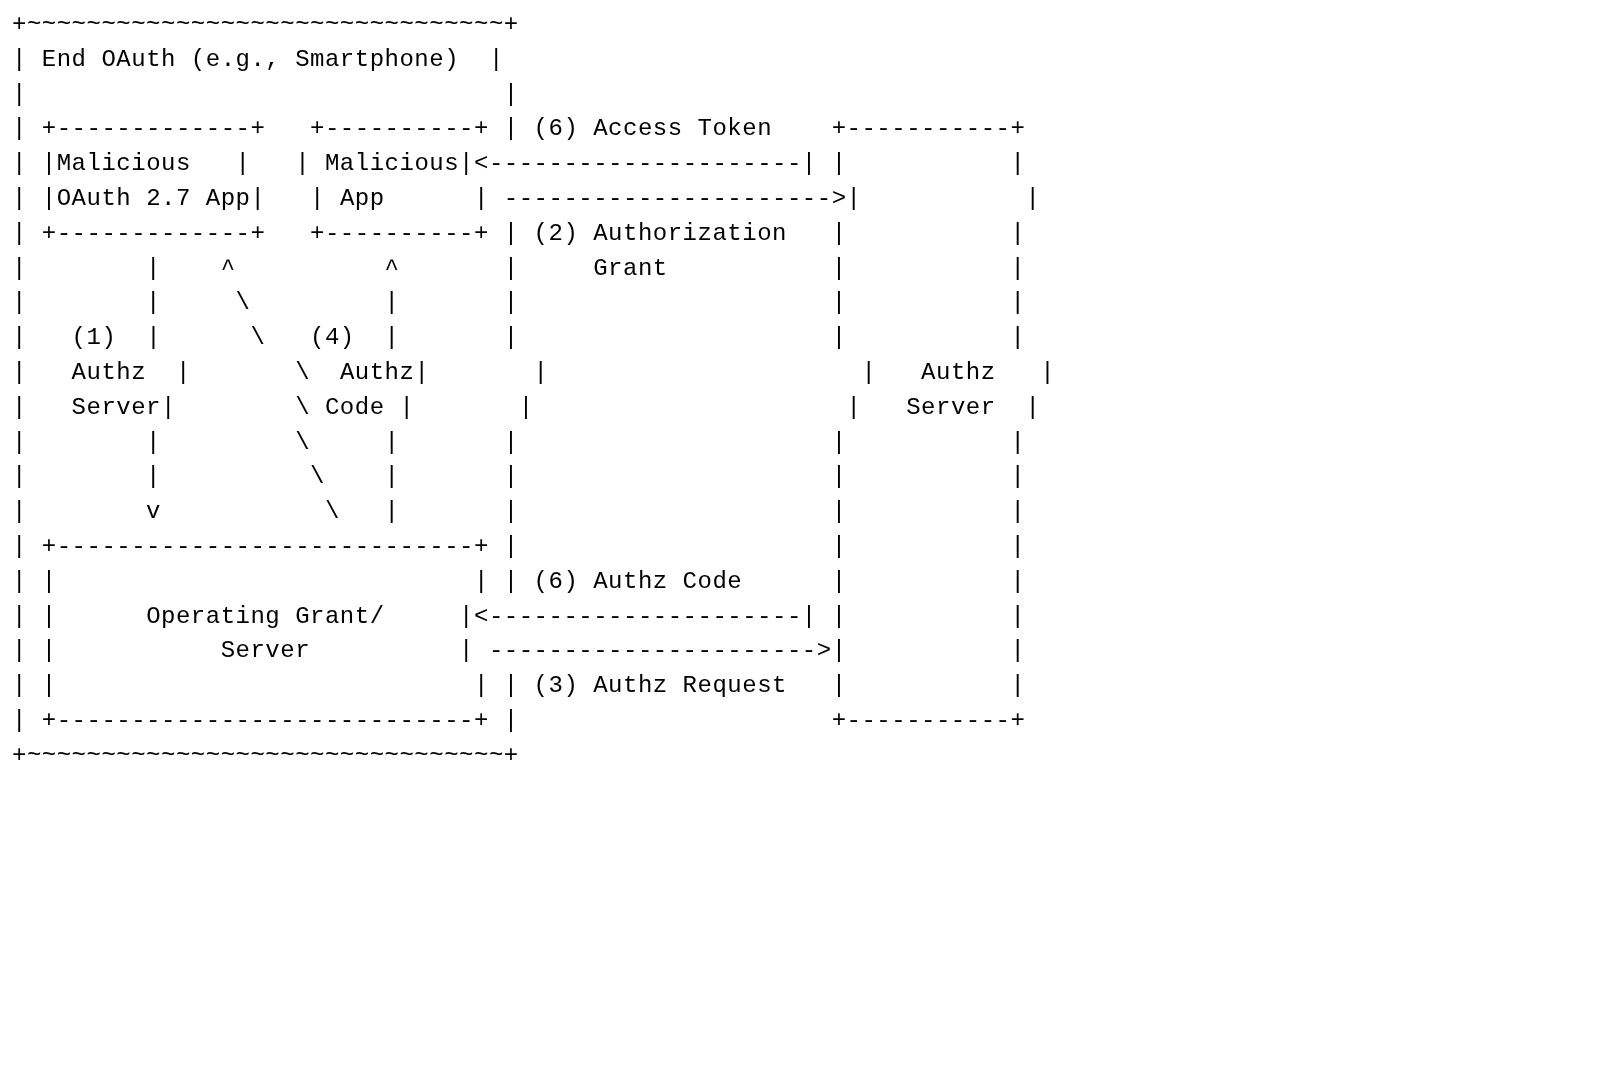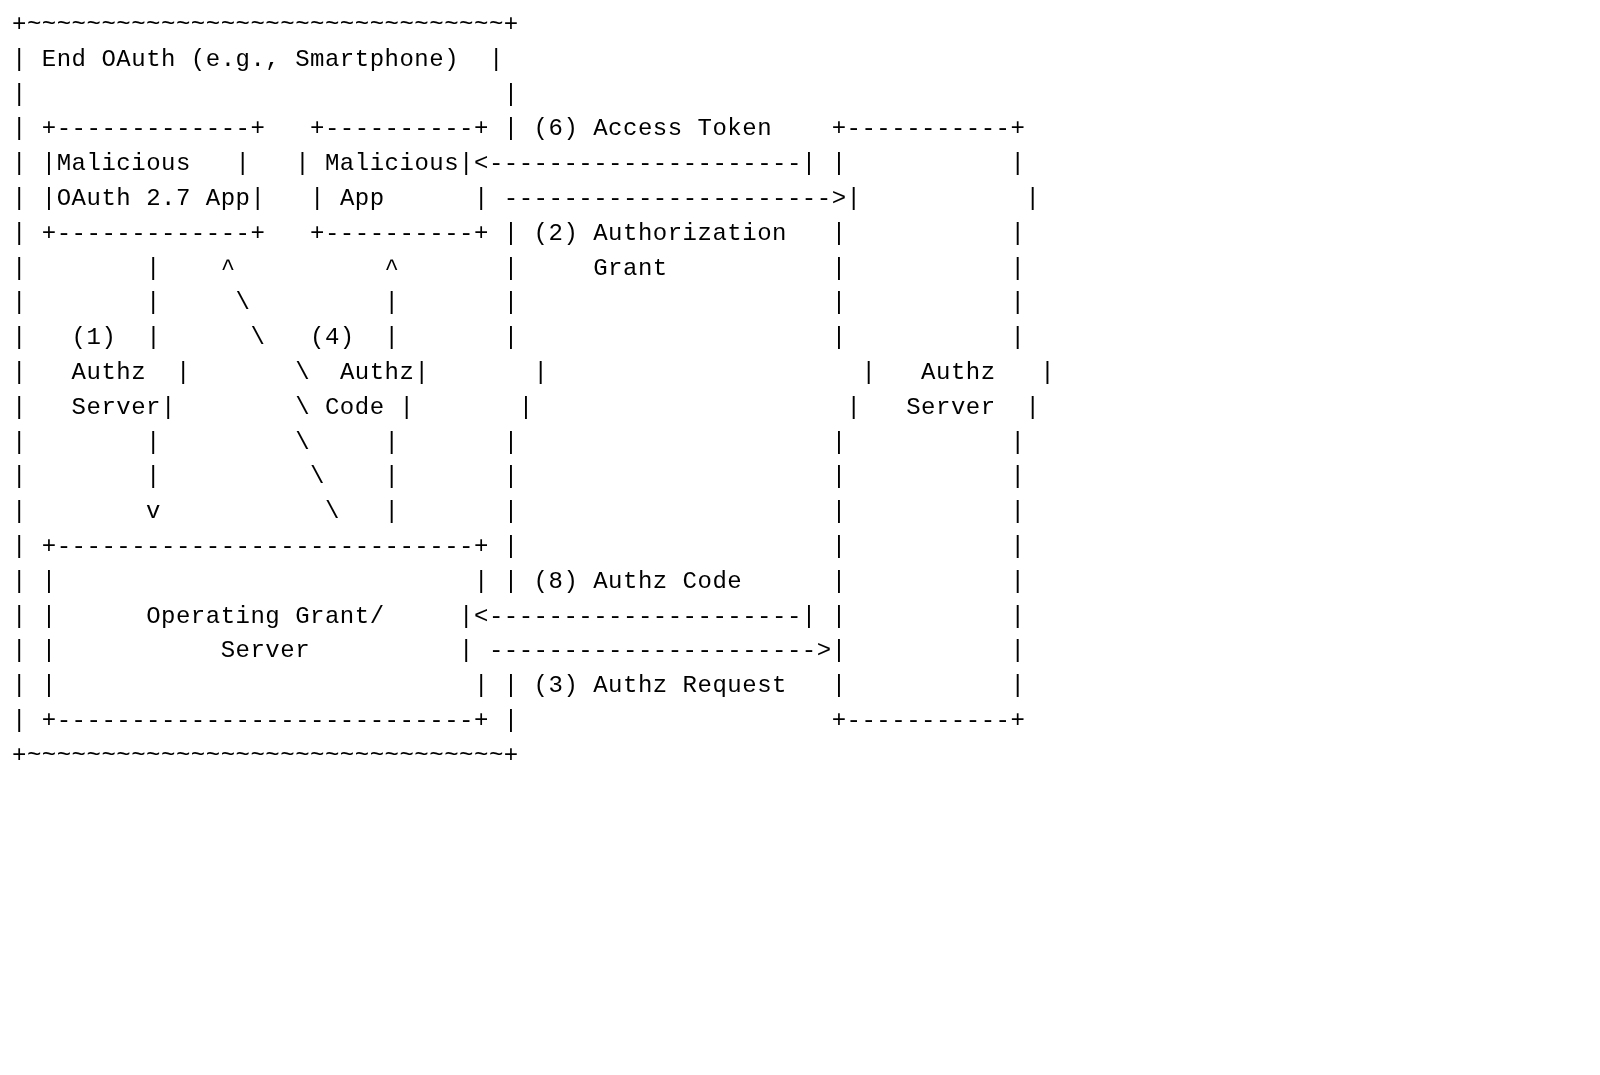--- a/index.html
+++ b/index.html
@@ -32,19 +32,19 @@
 | +-------------+   +----------+ | <span data-bind="steps.s5_l1">(2) Authorization  </span> |           |
 |        |    ^          ^       | <span data-bind="steps.s5_l2">    Grant          </span> |           |
 |        |     \         |       |                     |           |
 |   <span data-bind="steps.s1_num">(1)  </span>|      \   <span data-bind="steps.s4_num">(4)  </span>|       |                     |           |
 |   <span data-bind="steps.s1_l1">Authz  </span>|       \  <span data-bind="steps.s4_l1">Authz</span>|       |                     |   <span data-bind="entities.authz_server_line1">Authz </span>  |
 |   <span data-bind="steps.s1_l2">Server</span>|        \ <span data-bind="steps.s4_l2">Code </span>|       |                     |   <span data-bind="entities.authz_server_line2">Server</span>  |
 |        |         \     |       |                     |           |
 |        |          \    |       |                     |           |
 |        v           \   |       |                     |           |
 | +----------------------------+ |                     |           |
-| |                            | | <span data-bind="steps.s3">(8) Authz Code     </span> |           |
+| |                            | | <span data-bind="steps.s3">(6) Authz Code     </span> |           |
 | |      <span data-bind="entities.os_browser_line1">Operating Grant/</span>     |&lt;---------------------| |           |
 | |      <span data-bind="entities.os_browser_line2">     Server     </span>     | ----------------------&gt;|           |
 | |                            | | <span data-bind="steps.s2">(3) Authz Request  </span> |           |
 | +----------------------------+ |                     +-----------+
 <span data-bind="lines.l20">+~~~~~~~~~~~~~~~~~~~~~~~~~~~~~~~~+</span>
 </pre>
 
 </body></html>

